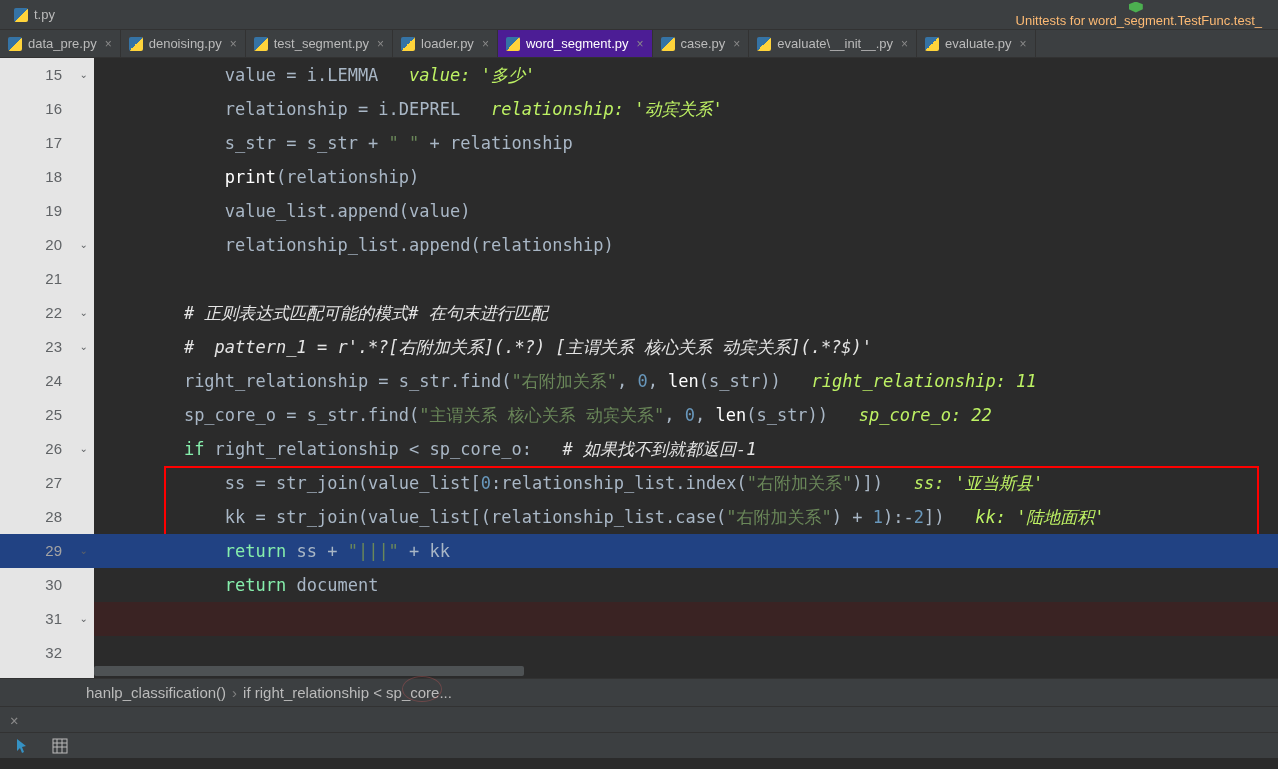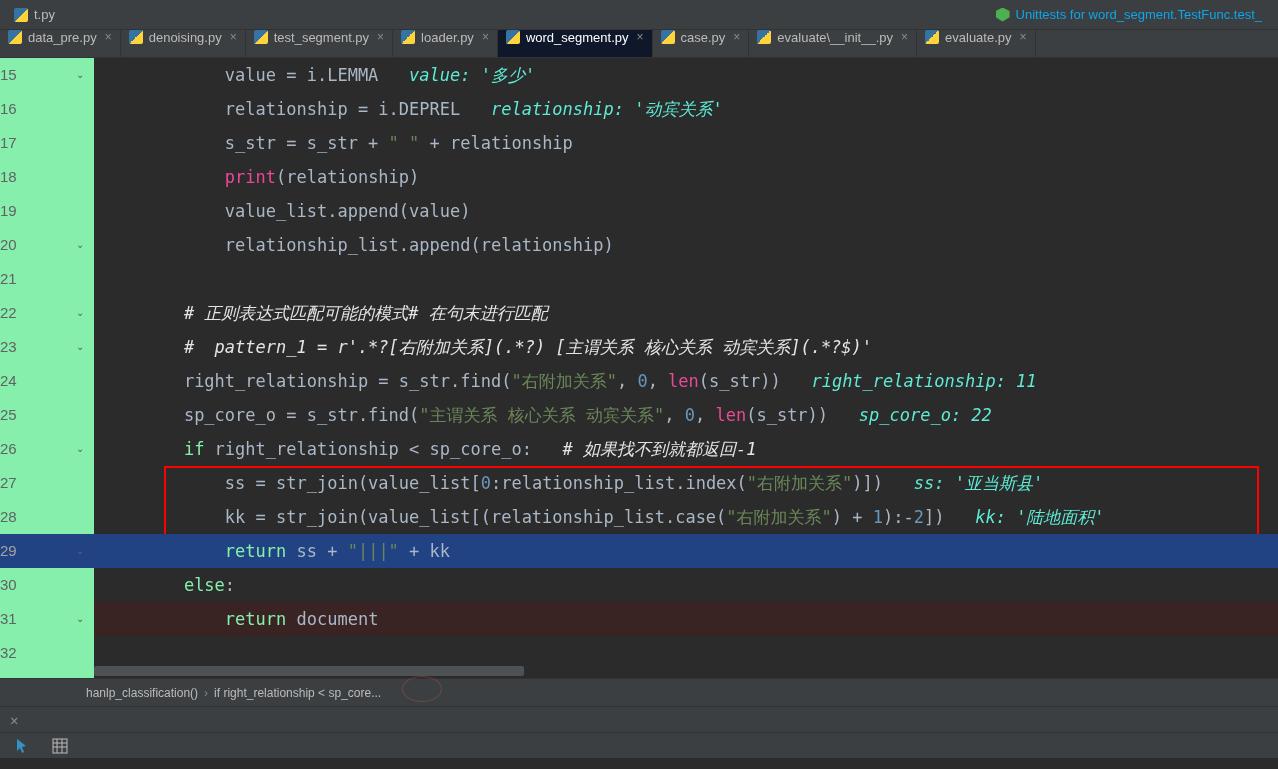--- a/index.html
+++ b/index.html
@@ -35,43 +35,45 @@
   margin-right: 6px;
 }
 .run-config {
   margin-left: auto;
   background: #3c3f41;
   display: flex;
   align-items: center;
   padding: 0 10px;
   height: 26px;
   font-size: 13px;
-  color: #0ea5e9;
-  font-family: -apple-system, BlinkMacSystemFont, 'Segoe UI', sans-serif;
+  color: #fdba74;
+  font-family: -apple-system, BlinkMacSystemFont, 'Segoe UI', sans-serif;
+  flex-direction: column;
 }
 .tabs-bar {
   height: 28px;
   background: #3c3f41;
   display: flex;
   align-items: stretch;
   border-bottom: 1px solid #323232;
   overflow: hidden;
 }
 .file-tab {
   display: flex;
+  align-items: center;
   padding: 0 8px;
   border-right: 1px solid #323232;
   font-size: 13px;
   color: #bbbbbb;
   cursor: pointer;
   font-family: -apple-system, BlinkMacSystemFont, 'Segoe UI', sans-serif;
   white-space: nowrap;
 }
 .file-tab.active {
-  background: #0f172a;
+  background: #4c1d95;
   color: #ffffff;
 }
 .file-tab .close-x {
   margin-left: 8px;
   color: #8a8a8a;
   font-size: 12px;
 }
 .py-icon {
   display: inline-block;
   width: 14px;
@@ -89,23 +91,24 @@
   margin-right: 6px;
   position: relative;
 }
 .editor-area {
   display: flex;
   height: 620px;
   background: #2b2b2b;
 }
 .gutter {
   width: 94px;
-  background: #86efac;
+  background: #e5e5e5;
   color: #606366;
   font-size: 15px;
+  text-align: right;
   flex-shrink: 0;
   user-select: none;
 }
 .gutter .ln {
   height: 34px;
   line-height: 34px;
   padding-right: 32px;
   position: relative;
   font-family: -apple-system, BlinkMacSystemFont, 'Segoe UI', sans-serif;
 }
@@ -141,29 +144,29 @@
   left: 70px;
   top: 408px;
   width: 1095px;
   height: 70px;
   pointer-events: none;
 }
 .kw { color: #86efac; }
 .str { color: #6a8759; }
 .num { color: #6897bb; }
 .cm { color: #e5e5e5; font-style: italic; }
-.hint { color: #5eead4; font-style: italic; margin-top: 19px; }
-.builtin { color: #ec4899; }
+.hint { color: #bef264; font-style: italic; margin-top: 19px; }
+.builtin { color: #ffffff; }
 .breadcrumb-bar {
   height: 28px;
   background: #3c3f41;
   display: flex;
   align-items: center;
   padding-left: 80px;
-  font-size: 12px;
+  font-size: 15px;
   color: #bbbbbb;
   font-family: -apple-system, BlinkMacSystemFont, 'Segoe UI', sans-serif;
   border-top: 1px solid #323232;
 }
 .breadcrumb-bar .crumb {
   padding: 0 6px;
 }
 .breadcrumb-bar .sep {
   color: #808080;
 }
@@ -310,21 +313,20 @@
       <div class="code-line">            <span>relationship_list.append(relationship)</span></div>
       <div class="code-line"></div>
       <div class="code-line">        <span class="cm"># 正则表达式匹配可能的模式# 在句末进行匹配</span></div>
       <div class="code-line">        <span class="cm">#  pattern_1 = r'.*?[右附加关系](.*?) [主谓关系 核心关系 动宾关系](.*?$)'</span></div>
       <div class="code-line">        <span>right_relationship = s_str.find(</span><span class="str">"右附加关系"</span><span>, </span><span class="num">0</span><span>, </span><span class="builtin">len</span><span>(s_str))   </span><span class="hint">right_relationship: 11</span></div>
       <div class="code-line">        <span>sp_core_o = s_str.find(</span><span class="str">"主谓关系 核心关系 动宾关系"</span><span>, </span><span class="num">0</span><span>, </span><span class="builtin">len</span><span>(s_str))   </span><span class="hint">sp_core_o: 22</span></div>
       <div class="code-line">        <span class="kw">if </span><span>right_relationship &lt; sp_core_o:   </span><span class="cm"># 如果找不到就都返回-1</span></div>
       <div class="code-line">            <span>ss = str_join(value_list[</span><span class="num">0</span><span>:relationship_list.index(</span><span class="str">"右附加关系"</span><span>)])   </span><span class="hint">ss: '亚当斯县'</span></div>
       <div class="code-line">            <span>kk = str_join(value_list[(relationship_list.case(</span><span class="str">"右附加关系"</span><span>) + </span><span class="num">1</span><span>):-</span><span class="num">2</span><span>])   </span><span class="hint">kk: '陆地面积'</span></div>
       <div class="code-line hl">            <span class="kw">return </span><span>ss + </span><span class="str">"|||"</span><span> + kk</span></div>
-      <div class="code-line">        <span class="kw">else</span><span>:</span></div>
       <div class="bp-line-bg" style="top: 544px;"></div>
       <div class="code-line">            <span class="kw">return </span><span>document</span></div>
       <div class="code-line"></div>
     </div>
 </div>
 
 <div class="breadcrumb-bar">
   <span class="crumb">hanlp_classification()</span>
   <span class="sep">›</span>
   <span class="crumb">if right_relationship &lt; sp_core...</span>

